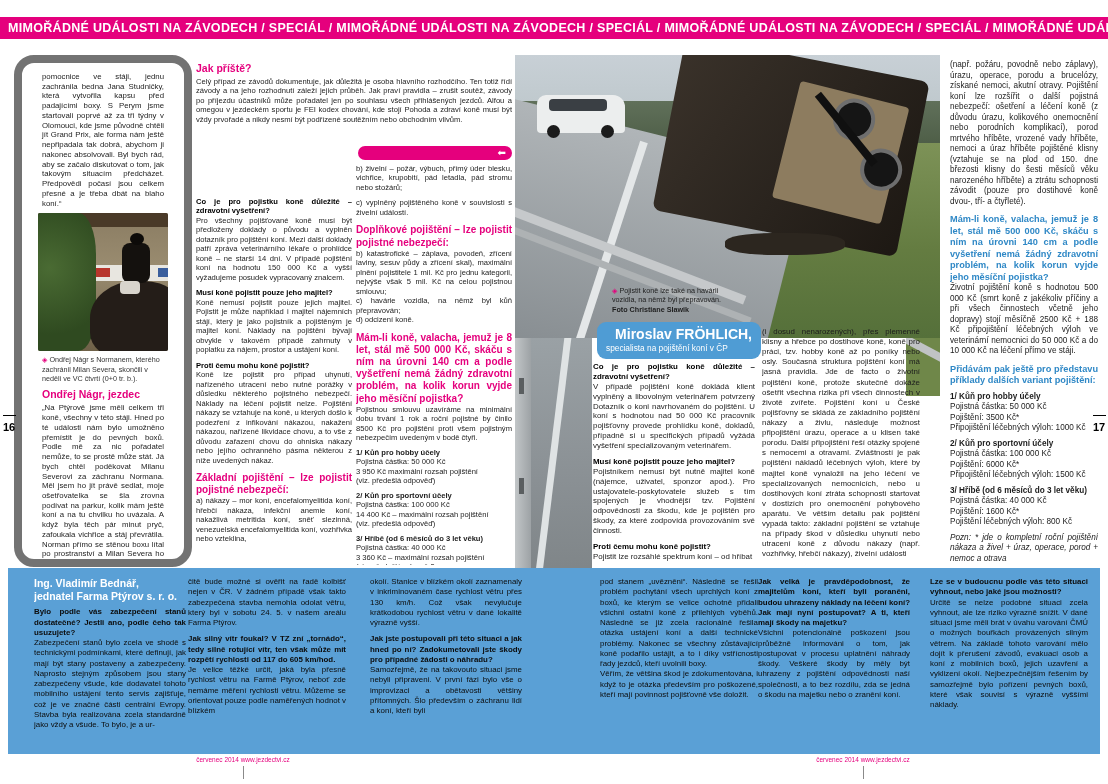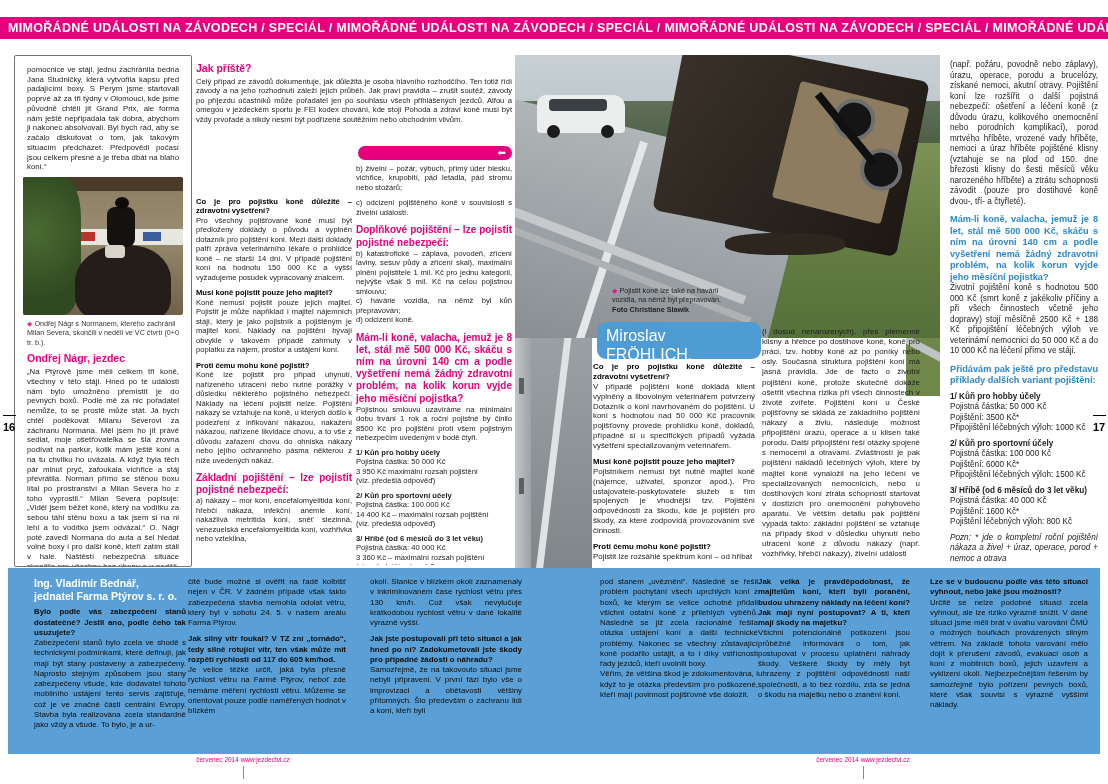--- a/index.html
+++ b/index.html
@@ -18,22 +18,22 @@
   .gap{margin-top:6px;}
   .pre{white-space:pre-line;}
   .mag-h{color:#E5007D;font-weight:bold;font-size:10.5px;margin:0 0 3px 0;}
   .mag-q{color:#E5007D;font-weight:bold;font-size:10px;line-height:1.22;text-align:justify;margin-top:7px;}
   .blue-q{color:#2F88C6;font-weight:bold;font-size:9.2px;line-height:1.25;text-align:justify;margin-top:7px;}
   .vtitle{font-weight:bold;margin-top:5px;}
   .note{font-style:italic;margin-top:5px;}
   .clip{overflow:hidden;}
 
   
-  .col1box{left:14px;top:55px;width:178px;height:512px;border:1px solid #737373;border-radius:2px;
-           box-sizing:border-box;padding:9px 12px;background:#fff;}
+  .col1box{left:14px;top:55px;width:178px;height:512px;border:8px solid #737373;border-radius:20px;
+           box-sizing:border-box;padding:9px 20px;background:#fff;}
   .col1box .body{font-size:7.8px;}
   .caption{font-size:7.2px;line-height:1.3;color:#333;margin:3px 0 5px 0;}
   .cap-ic{color:#E5007D;font-size:7px;}
 
   
   .p1{position:relative;height:138px;margin:5px -4px 4px -4px;overflow:hidden;border-radius:2px;
       background:linear-gradient(180deg,#8a7c62 0%,#9a8c70 40%,#6f6148 100%);}
   .p1-roof{position:absolute;left:0;top:0;width:100%;height:14px;background:#4a3a28;}
   .p1-banner{position:absolute;left:40px;top:52px;width:136px;height:16px;background:#e8e6e0;}
   .p1-logo-r{position:absolute;left:58px;top:55px;width:14px;height:9px;background:#b8352c;}
@@ -93,21 +93,21 @@
   
   .civka{left:196px;top:146px;width:158px;height:44px;background:#E5007D;border-radius:9px;color:#fff;
          padding:6px 9px;box-sizing:border-box;}
   .civka .nm{font-weight:bold;font-size:11px;line-height:1.2;}
   .civka .rl{font-size:9px;line-height:1.35;}
   .civka-bar{left:358px;top:146px;width:154px;height:14px;background:#E5007D;border-radius:7px;
              color:#fff;text-align:right;padding-right:6px;box-sizing:border-box;
              font-size:10px;line-height:13px;}
   .frohlich{left:597px;top:322px;width:164px;height:37px;background:#4F9CD4;border-radius:9px;color:#fff;
             padding:4px 9px;box-sizing:border-box;}
-  .frohlich .nm{font-weight:normal;font-size:16px;line-height:1.2;}
+  .frohlich .nm{font-weight:bold;font-size:14px;line-height:1.2;text-align:right;}
   .frohlich .rl{font-size:8.3px;line-height:1.4;}
 
   
   .jakblock{left:196px;top:62px;width:316px;height:80px;}
   .col2{left:196px;top:197px;width:156px;height:368px;}
   .col3{left:356px;top:164px;width:156px;height:401px;}
   .col3 .body,.col2 .body{font-size:7.6px;}
   .col4{left:593px;top:362px;width:162px;height:204px;}
   .col4 .body{font-size:7.9px;}
   .col5{left:762px;top:327px;width:158px;height:238px;}
@@ -176,21 +176,21 @@
     <div class="body q">Musí koně pojistit pouze jeho majitel?</div>
     <div class="body">Koně nemusí pojistit pouze jejich majitel. Pojistit je může například i majitel nájemních stájí, který je jako pojistník a pojištěným je majitel koní. Náklady na pojištění bývají obvykle v takovém případě zahrnuty v poplatku za nájem, prostor a ustájení koní.</div>
     <div class="body q">Proti čemu mohu koně pojistit?</div>
     <div class="body">Koně lze pojistit pro případ uhynutí, nařízeného utracení nebo nutné porážky v důsledku některého pojistného nebezpečí. Náklady na léčení pojistit nelze. Pojištění nákazy se vztahuje na koně, u kterých došlo k podezření z infikování nákazou, nakažení nákazou, nařízené likvidace chovu, a to vše z důvodu zařazení chovu do ohniska nákazy nebo jejího ochranného pásma některou z níže uvedených nákaz.</div>
     <div class="mag-q">Základní pojištění – lze pojistit pojistné nebezpečí:</div>
     <div class="body">a) nákazy – mor koní, encefalomyelitida koní, hřebčí nákaza, infekční anemie koní, nakažlivá metritida koní, sněť slezinná, venezuelská encefalomyelitida koní, vozhřivka nebo vzteklina,</div>
   </div>
 
   <div class="abs col3 clip">
     <div class="body">b) živelní – požár, výbuch, přímý úder blesku, vichřice, krupobití, pád letadla, pád stromu nebo stožárů;</div>
-    <div class="body gap">c) odcizení pojištěného koně v souvislosti s živelní událostí.</div>
+    <div class="body gap">c) vyplněný pojištěného koně v souvislosti s živelní událostí.</div>
     <div class="mag-q">Doplňkové pojištění – lze pojistit pojistné nebezpečí:</div>
     <div class="body">b) katastrofické – záplava, povodeň, zřícení laviny, sesuv půdy a zřícení skal), maximální plnění pojistitele 1 mil. Kč pro jednu kategorii, nejvýše však 5 mil. Kč na celou pojistnou smlouvu;</div>
     <div class="body">c) havárie vozidla, na němž byl kůň přepravován;</div>
     <div class="body">d) odcizení koně.</div>
     <div class="mag-q">Mám-li koně, valacha, jemuž je 8 let, stál mě 500 000 Kč, skáču s ním na úrovni 140 cm a podle vyšetření nemá žádný zdravotní problém, na kolik korun vyjde jeho měsíční pojistka?</div>
     <div class="body">Pojistnou smlouvu uzavíráme na minimální dobu trvání 1 rok a roční pojistné by činilo 8500 Kč pro pojištění proti všem pojistným nebezpečím uvedeným v bodě čtyři.</div>
     <div class="body vtitle">1/ Kůň pro hobby účely</div>
     <div class="body pre">Pojistná částka: 50 000 Kč
 3 950 Kč  maximální rozsah pojištění
 (viz. předešlá odpověď)</div>

